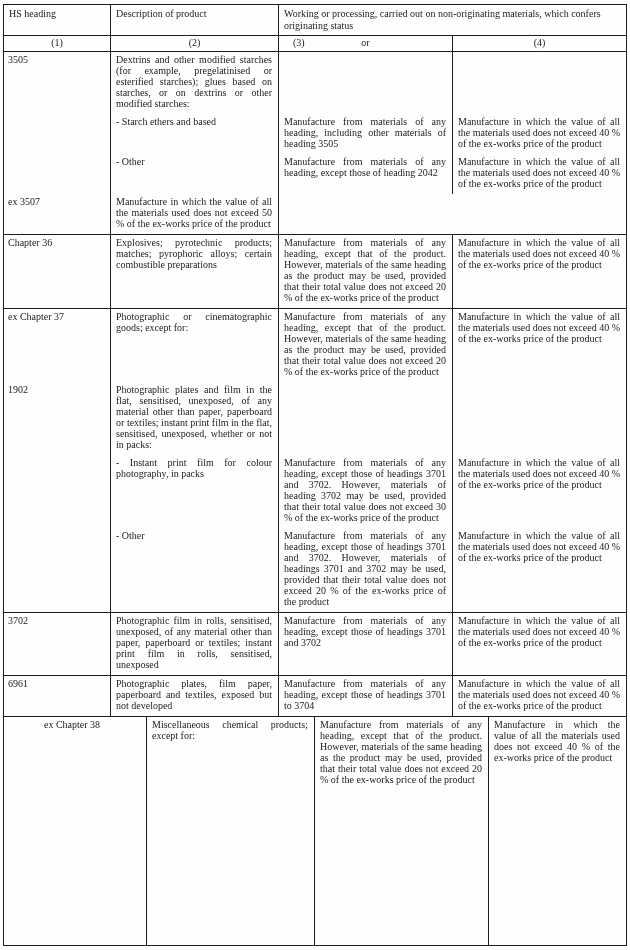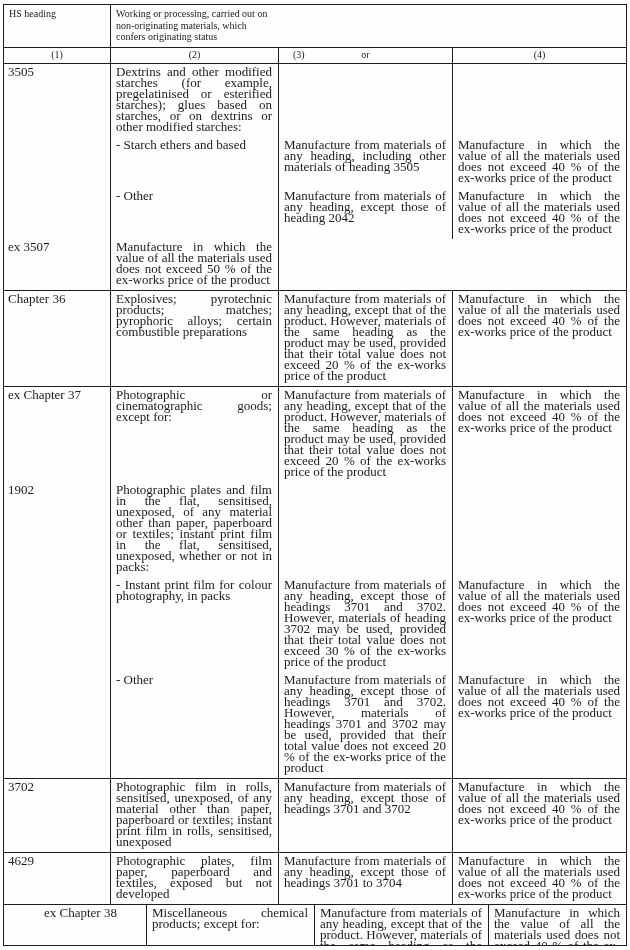--- a/index.html
+++ b/index.html
@@ -49,37 +49,38 @@
     display:flex; flex-direction:column;
     border-bottom:1px solid var(--ink);
     flex-shrink:0;
   }
   .table-block:last-child{ border-bottom:none; flex:1 0 auto;margin-left:36px; }
   .table-block:last-child .table-row:last-child{ flex:1; }
   .table-row{
     display:grid; grid-template-columns:var(--c1) var(--c2) var(--c3) 1fr;
   }
   .cell{
-    font-size:13px; line-height:11px;
+    font-size:10px; line-height:11px;
     padding:2px 6px 5px 5px;
     font-family:Liberation Serif, serif;
   }
   .cell.c1{ padding-left:4px; }
   .cell.c2,.cell.c3,.cell.c4{
     border-left:1px solid var(--ink);
     text-align:justify;
   }
 </style>
 </head>
 <body>
 
 <div class="doc-table">
 
   <div class="header-row">
     <div class="header-cell">HS heading</div>
+    <div class="header-cell vline">Description of product</div>
     <div class="header-cell vline">Working or processing, carried out on non-originating materials, which confers originating status</div>
   </div>
 
   <div class="numbers-row">
     <div class="num-cell">(1)</div>
     <div class="num-cell vline">(2)</div>
     <div class="num-cell vline c3-num">
       <span class="n3">(3)</span>
       <span>or</span>
     </div>
@@ -149,21 +150,21 @@
       <div class="table-block">
         <div class="table-row">
           <div class="cell c1">3702</div>
           <div class="cell c2">Photographic film in rolls, sensitised, unexposed, of any material other than paper, paperboard or textiles; instant print film in rolls, sensitised, unexposed</div>
           <div class="cell c3">Manufacture from materials of any heading, except those of headings 3701 and 3702</div>
           <div class="cell c4">Manufacture in which the value of all the materials used does not exceed 40 % of the ex-works price of the product</div>
         </div>
       </div>
       <div class="table-block">
         <div class="table-row">
-          <div class="cell c1">4629</div>
+          <div class="cell c1">6961</div>
           <div class="cell c2">Photographic plates, film paper, paperboard and textiles, exposed but not developed</div>
           <div class="cell c3">Manufacture from materials of any heading, except those of headings 3701 to 3704</div>
           <div class="cell c4">Manufacture in which the value of all the materials used does not exceed 40 % of the ex-works price of the product</div>
         </div>
       </div>
       <div class="table-block">
         <div class="table-row">
           <div class="cell c1">ex Chapter 38</div>
           <div class="cell c2">Miscellaneous chemical products; except for:</div>
           <div class="cell c3">Manufacture from materials of any heading, except that of the product. However, materials of the same heading as the product may be used, provided that their total value does not exceed 20 % of the ex-works price of the product</div>

